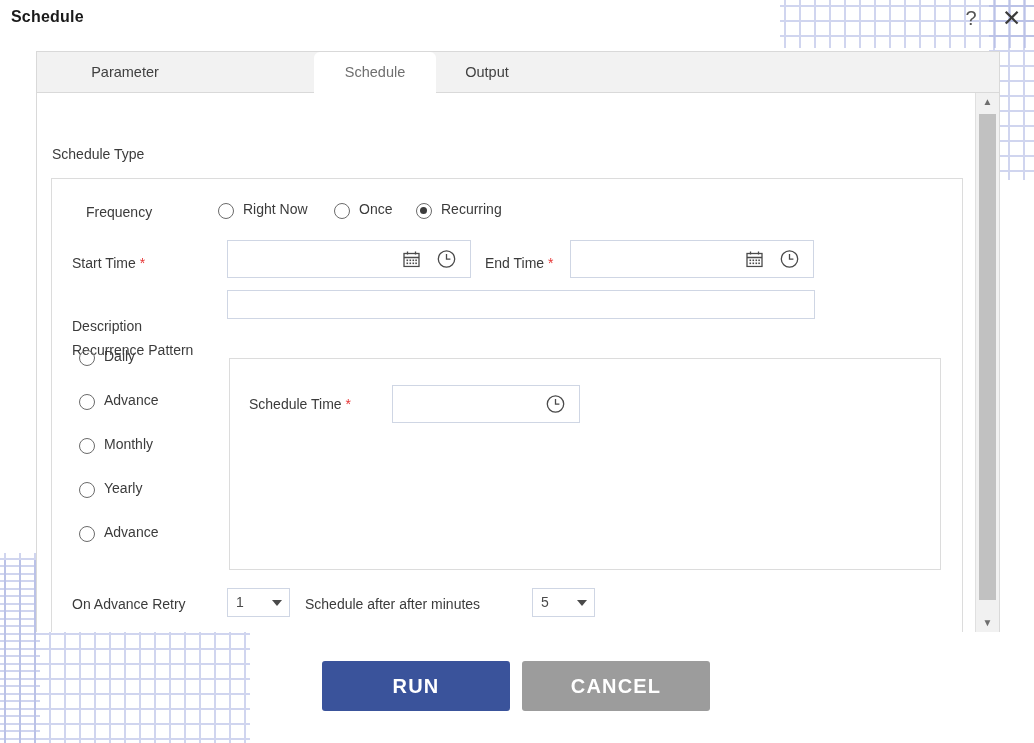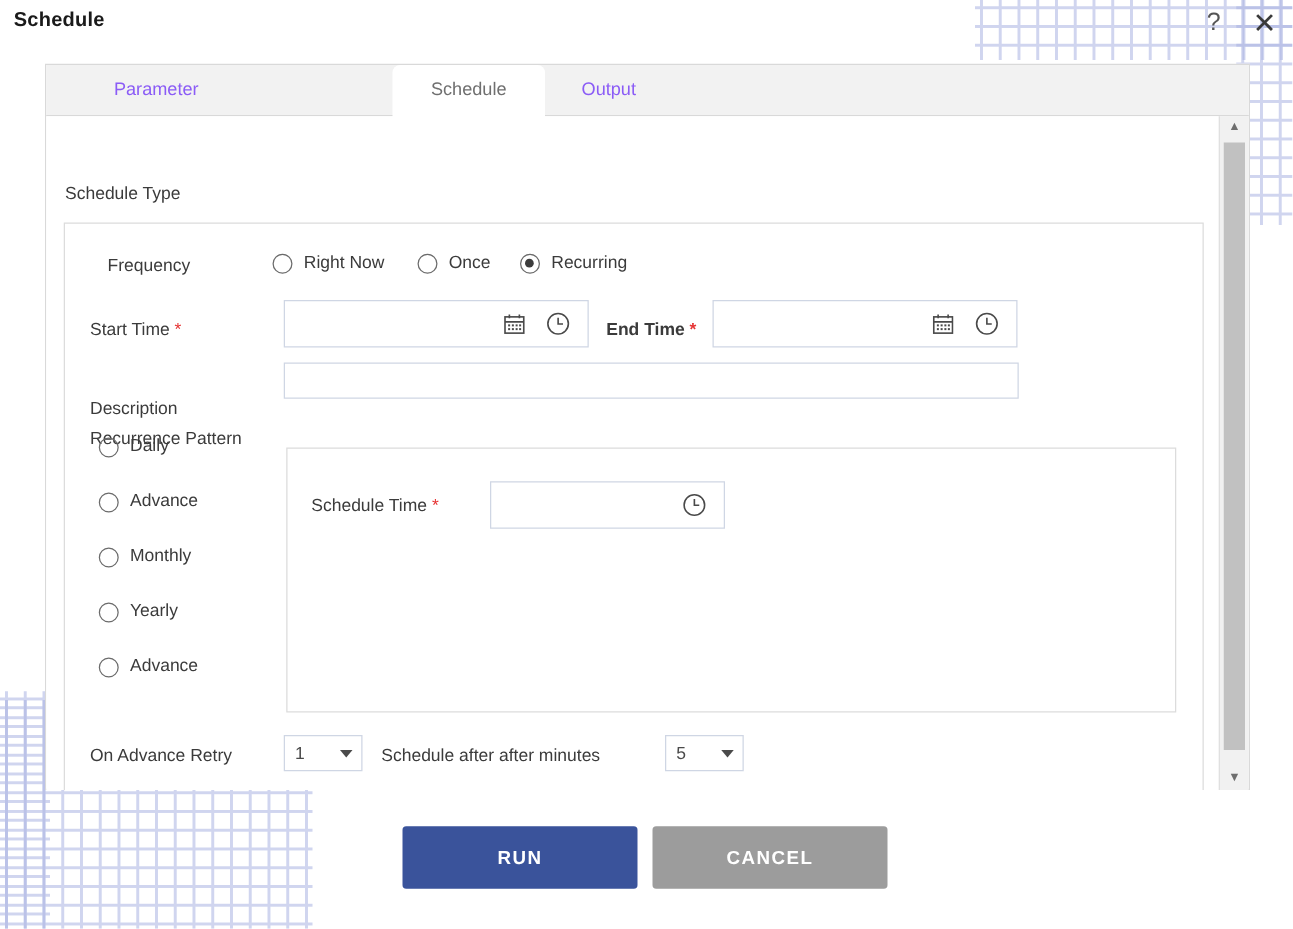--- a/index.html
+++ b/index.html
@@ -93,21 +93,21 @@
     border-bottom: 1px solid #d9d9d9;
     box-sizing: border-box;
   }
   .tab {
     position: absolute;
     top: 0;
     height: 41px;
     line-height: 41px;
     text-align: center;
     font-size: 14.5px;
-    color: #8b5cf6;
+    color: #404040;
     cursor: pointer;
     box-sizing: border-box;
   }
   .tab.active {
     background: #ffffff;
     color: #6f6f6f;
     border-radius: 6px 6px 0 0;
     border-bottom: 1px solid #ffffff;
     height: 42px;
   }
@@ -194,21 +194,21 @@
     left: 14px; top: 85px;
     width: 912px; height: 460px;
     border: 1px solid #dcdcdc;
     box-sizing: border-box;
   }
 
   #frequency-label   { left: 49px;  top: 111px; }
   #start-time-label  { left: 35px;  top: 162px; }
   #description-label { left: 35px;  top: 225px; }
   #recurrence-label  { left: 35px;  top: 249px; }
-  #end-time-label    { left: 448px; top: 162px; font-weight: bold; }
+  #end-time-label    { left: 448px; top: 162px; }
   #failure-label     { left: 35px;  top: 503px; }
   #every-min-label   { left: 268px; top: 503px; }
 
   
   .radio {
     position: absolute;
     cursor: pointer;
   }
   .radio-circle {
     position: absolute;
@@ -300,21 +300,21 @@
   }
 
   
   .action-btn {
     position: absolute;
     top: 661px;
     width: 188px; height: 50px;
     border: none;
     border-radius: 3px;
     color: #ffffff;
-    font-size: 15px;
+    font-size: 20px;
     font-weight: bold;
     letter-spacing: 1.2px;
     font-family: "Liberation Sans", sans-serif;
     cursor: pointer;
   }
   #run-button    { left: 322px; background: #3a539b; }
   #cancel-button { left: 522px; background: #9c9c9c; }
 </style>
 </head>
 <body>

